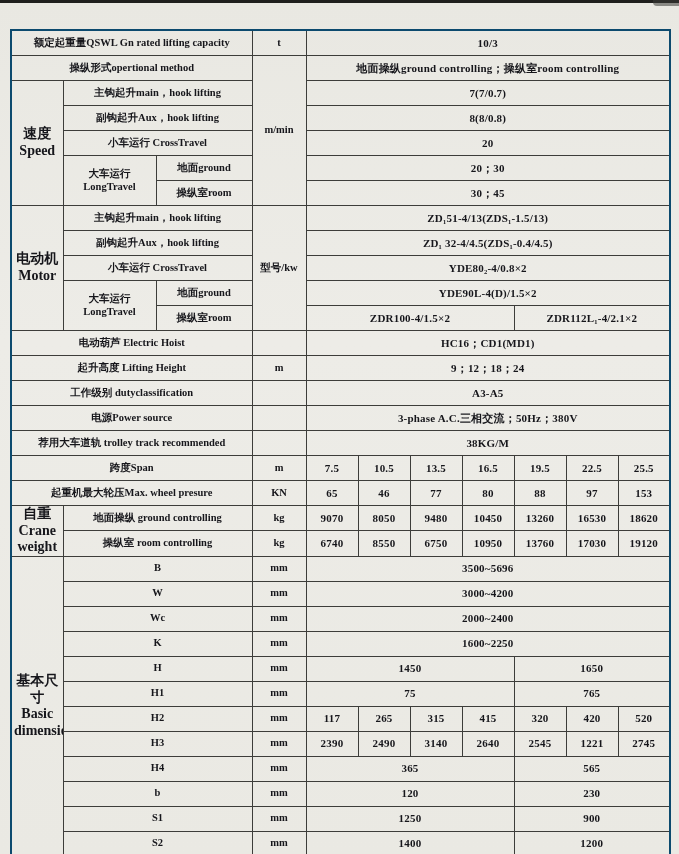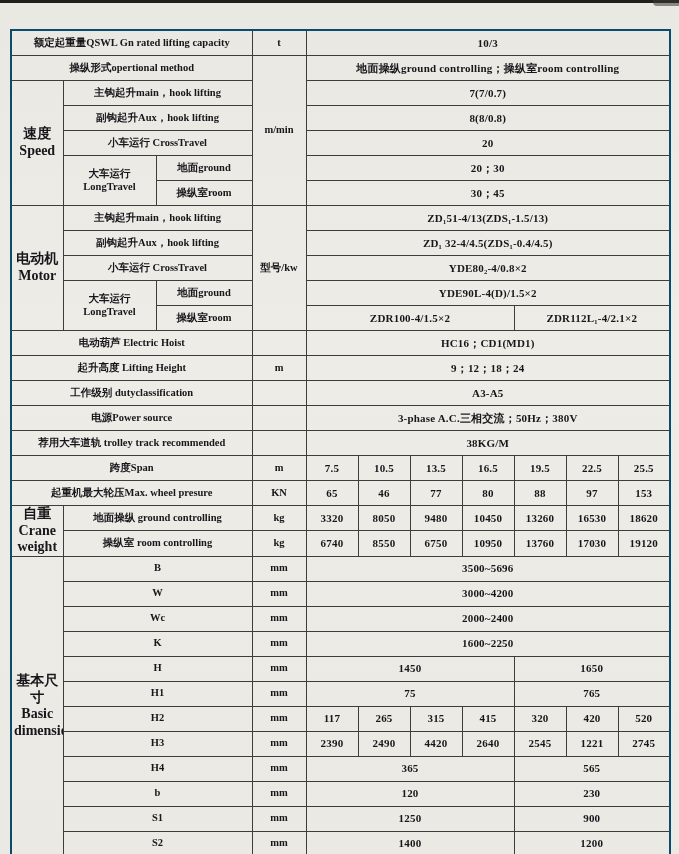--- a/index.html
+++ b/index.html
@@ -182,21 +182,21 @@
         <td class="k-value">88</td>
         <td class="k-value">97</td>
         <td class="k-value">153</td>
       </tr>
       <tr>
         <td rowspan="2" class="k-group">自重
 Crane
 weight</td>
         <td colspan="2" class="k-label">地面操纵 ground controlling</td>
         <td class="k-unit">kg</td>
-        <td class="k-value">3320</td>
+        <td class="k-value">9070</td>
         <td class="k-value">8050</td>
         <td class="k-value">9480</td>
         <td class="k-value">10450</td>
         <td class="k-value">13260</td>
         <td class="k-value">16530</td>
         <td class="k-value">18620</td>
       </tr>
       <tr>
         <td colspan="2" class="k-label">操纵室 room controlling</td>
         <td class="k-unit">kg</td>
@@ -252,21 +252,21 @@
         <td class="k-value">415</td>
         <td class="k-value">320</td>
         <td class="k-value">420</td>
         <td class="k-value">520</td>
       </tr>
       <tr>
         <td colspan="2" class="k-label">H3</td>
         <td class="k-unit">mm</td>
         <td class="k-value">2390</td>
         <td class="k-value">2490</td>
-        <td class="k-value">4420</td>
+        <td class="k-value">3140</td>
         <td class="k-value">2640</td>
         <td class="k-value">2545</td>
         <td class="k-value">1221</td>
         <td class="k-value">2745</td>
       </tr>
       <tr>
         <td colspan="2" class="k-label">H4</td>
         <td class="k-unit">mm</td>
         <td colspan="4" class="k-value">365</td>
         <td colspan="3" class="k-value">565</td>

